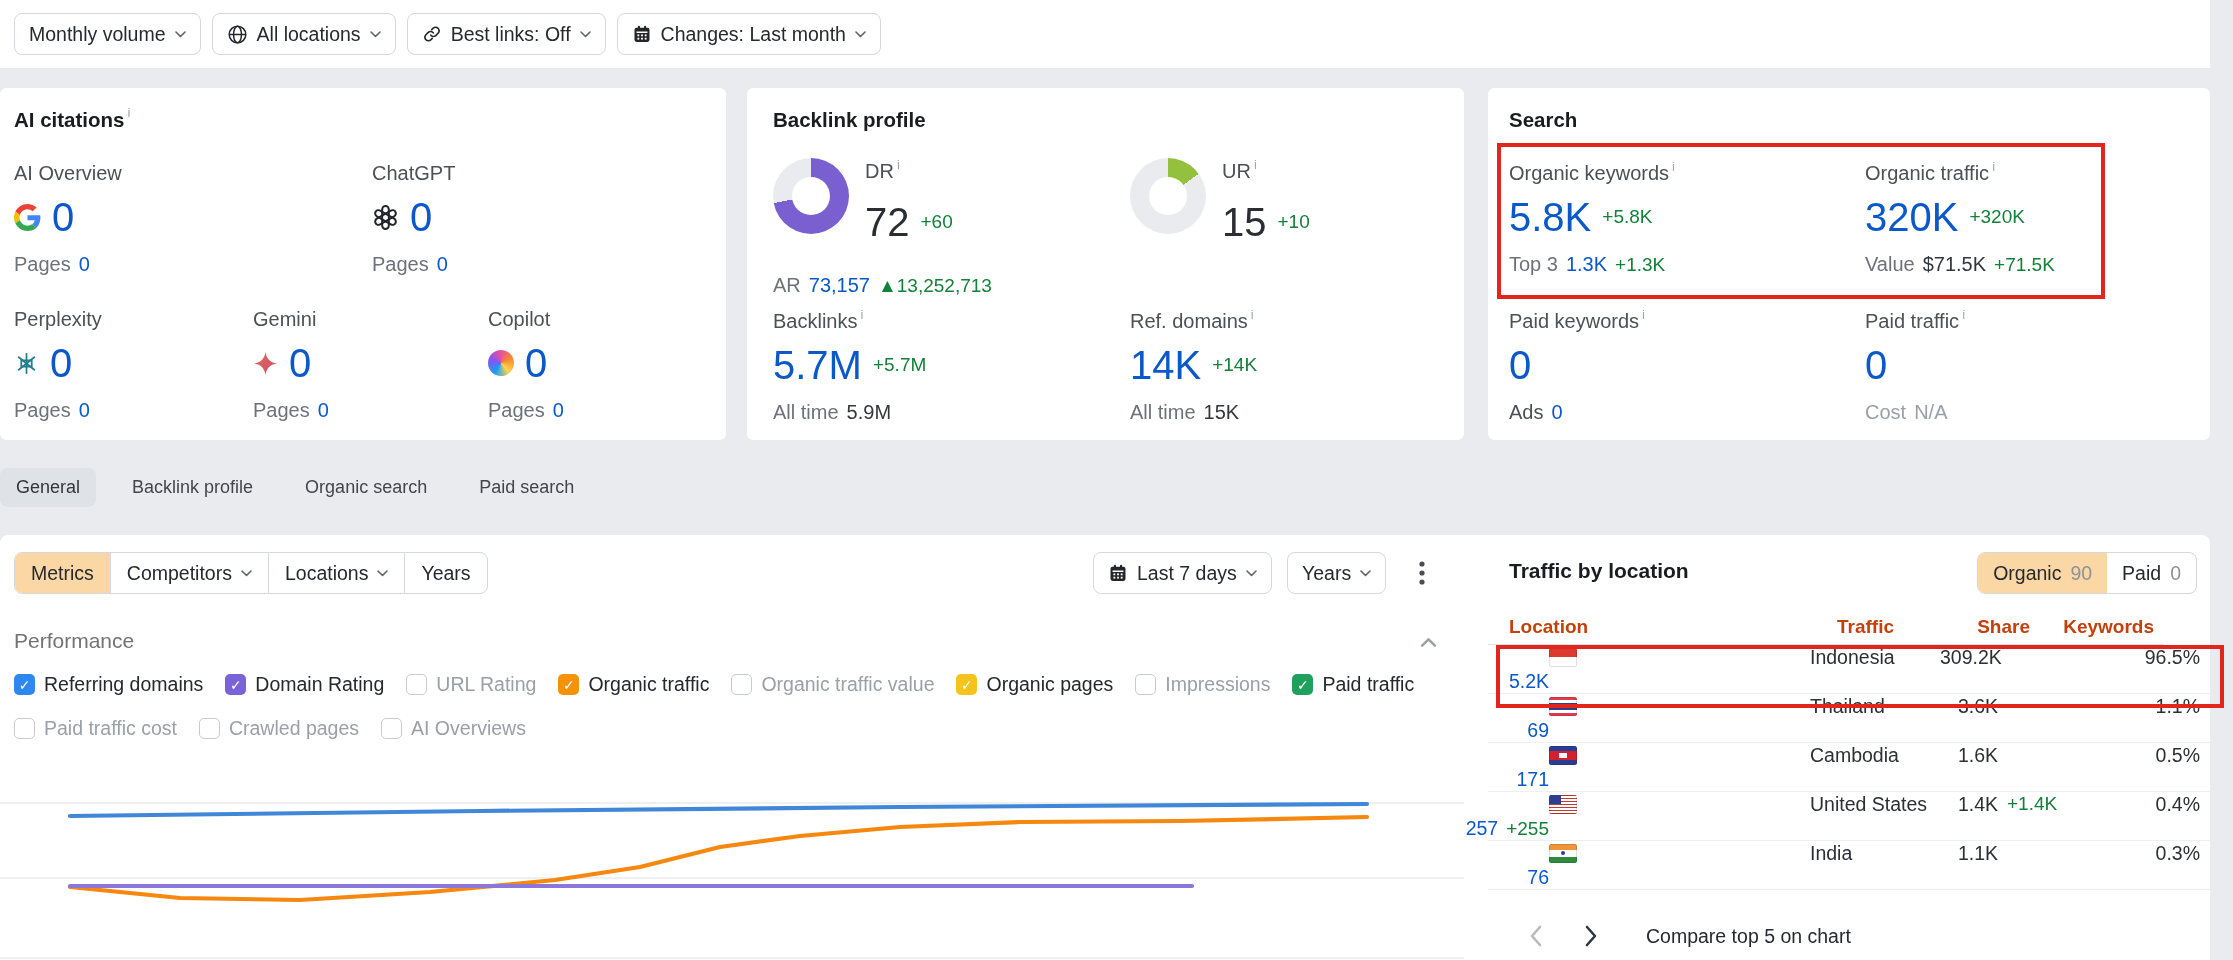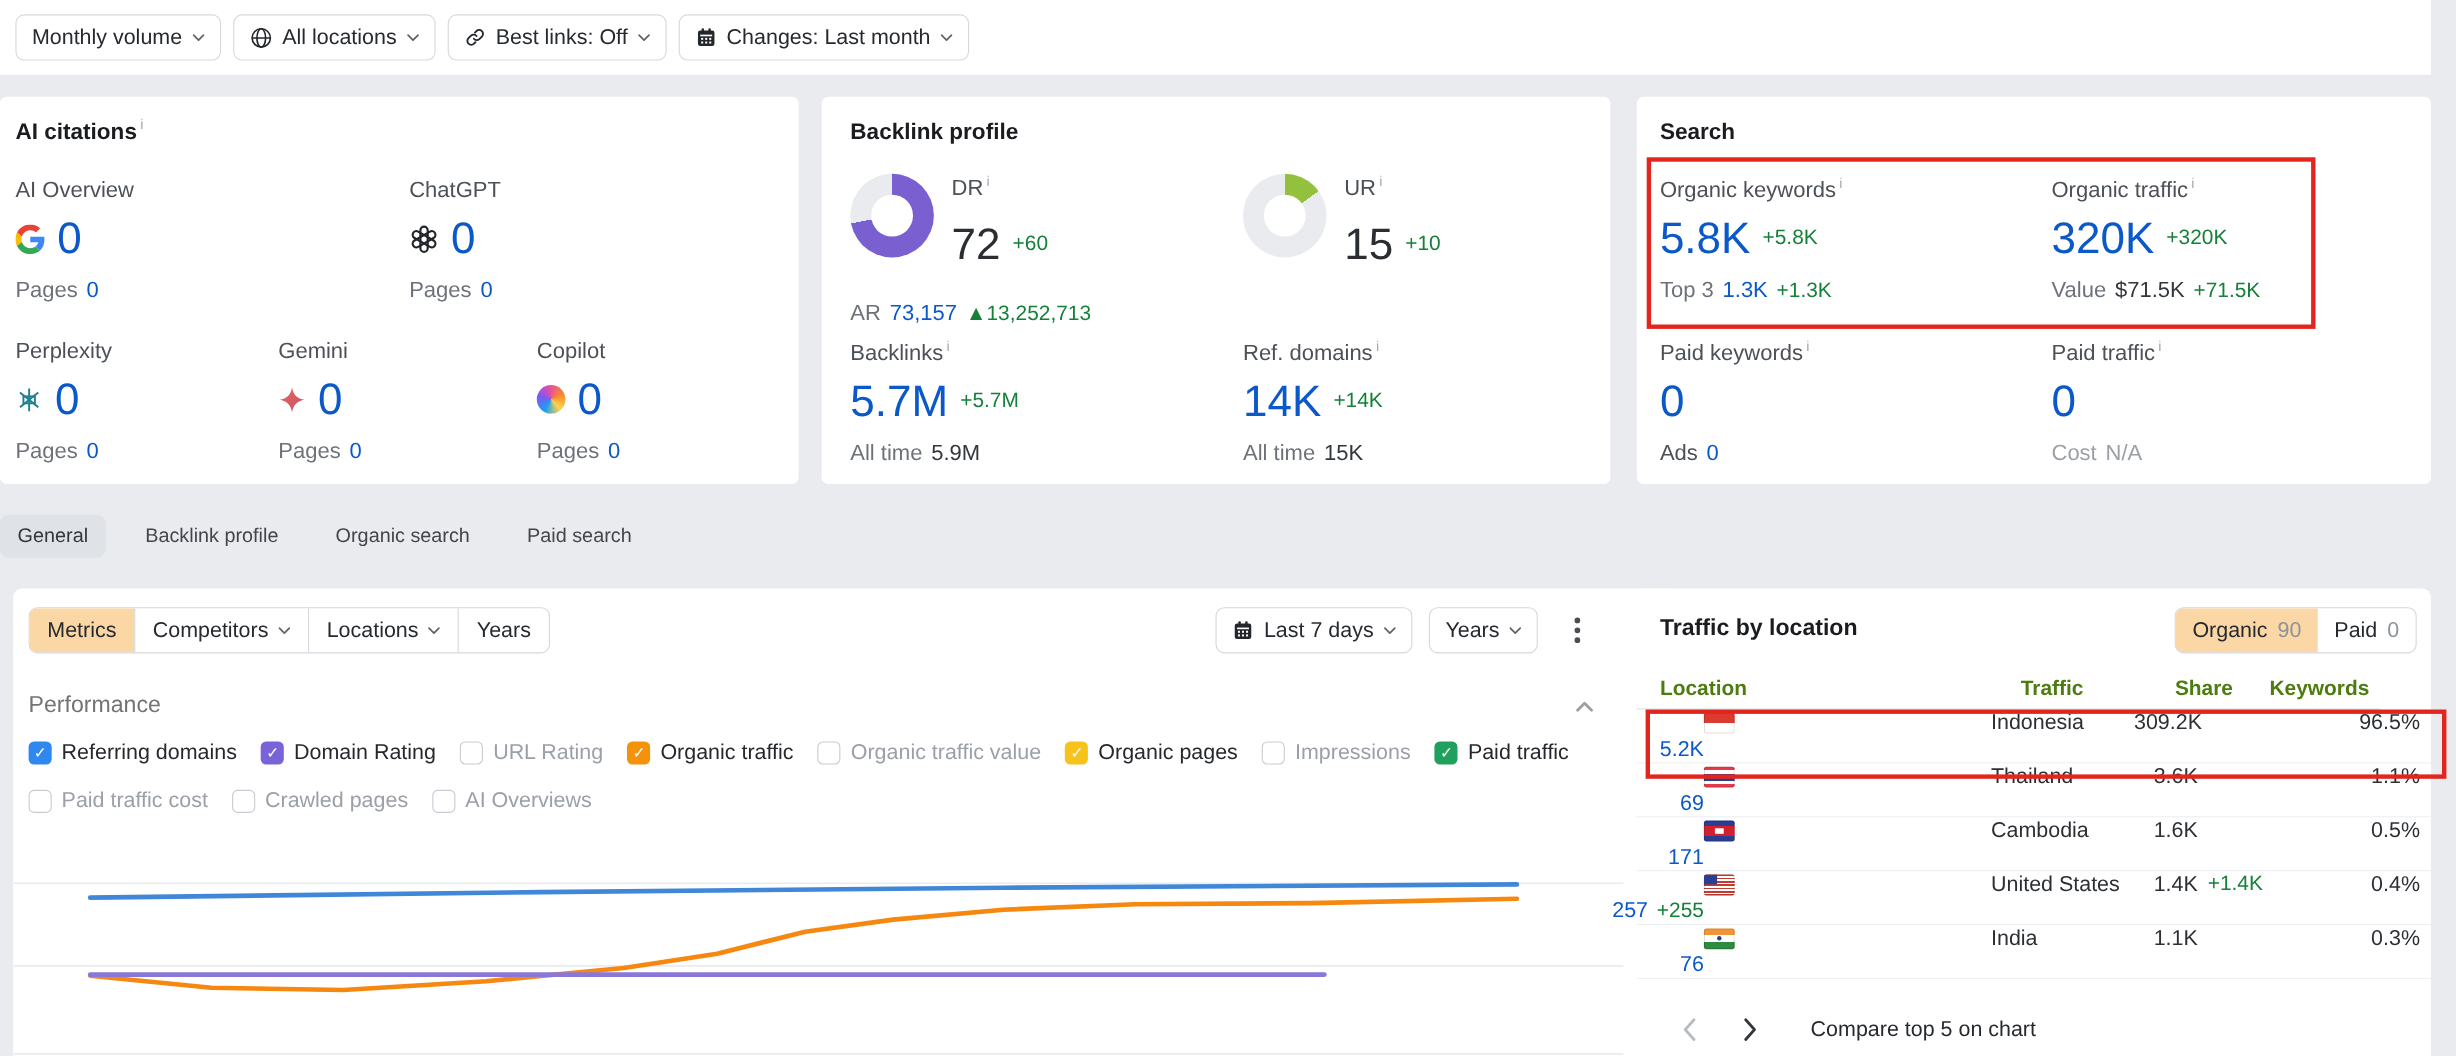--- a/index.html
+++ b/index.html
@@ -37,21 +37,21 @@
   .dr-wrap .bigrow{margin-top:17px}
   .donut{width:76px;height:76px;border-radius:50%;position:relative;flex:none}
   .donut::after{content:"";position:absolute;inset:19px;border-radius:50%;background:#fff}
   .ar-line{position:absolute;left:26px;top:172px}
   
   .tabbar{position:absolute;left:0;top:468px;display:flex;gap:20px;align-items:center}
   .tab{padding:9px 16px;font-size:18px;color:#42464c;border-radius:8px;cursor:pointer;white-space:nowrap}
   .tab.active{background:#dfe2e6;color:#33363b}
   
   .panel{position:absolute;top:535px;background:#fff;border-radius:8px 8px 0 0}
-  .panel-left{left:12px;width:1512px;height:425px}
+  .panel-left{left:0;width:1512px;height:425px}
   .panel-right{left:1488px;width:722px;height:425px}
   .seg{position:absolute;left:14px;top:17px;display:flex;height:42px;border:1px solid #d5d8dc;border-radius:8px;overflow:hidden;background:#fff}
   .seg-item{display:flex;align-items:center;gap:9px;padding:0 16px;font-size:19.5px;color:#26292e;border-left:1px solid #d5d8dc;cursor:pointer;white-space:nowrap}
   .seg-item:first-child{border-left:none}
   .seg-item.active{background:#fbd7a6}
   .abs-btn{position:absolute;top:17px}
   .perf-title{position:absolute;left:14px;top:94px;font-size:21px;font-weight:400;color:#737373}
   .collapse{position:absolute;left:1420px;top:102px;cursor:pointer}
   .kebab-btn{position:absolute;left:1406px;top:22px;width:32px;height:32px;display:flex;align-items:center;justify-content:center;background:none;border:none;cursor:pointer}
   .cb-row{position:absolute;left:14px;display:flex;gap:22px;align-items:center}
@@ -63,21 +63,21 @@
   .cbox.on{border:none}
   #chart{position:absolute;left:0;top:228px}
   
   .tp-title{position:absolute;left:21px;top:24px;font-size:21px;font-weight:700;color:#1a1c1f}
   .toggle{position:absolute;right:13px;top:17px;display:flex;height:42px;border:1px solid #d5d8dc;border-radius:8px;overflow:hidden;background:#fff}
   .tg-item{display:flex;align-items:center;gap:9px;padding:0 15px;font-size:19.5px;color:#26292e;cursor:pointer}
   .tg-item.active{background:#fbd7a6}
   .tg-count{color:#8d939b}
   .thead{position:absolute;left:0;top:74px;width:676px;height:36px;display:grid;
     grid-template-columns:40px 1fr 130px 58px 78px 124px;padding:0 10px 0 21px;
-    font-weight:700;font-size:19px;color:#4d7c0f;align-items:center;border-bottom:1px solid #dfe2e6}
+    font-weight:700;font-size:19px;color:#c2410c;align-items:center;border-bottom:1px solid #dfe2e6}
   .th-loc{grid-column:1/3}
   .th-r{text-align:right}
   .th-traffic{grid-column:3}.th-share{grid-column:5}.th-kw{grid-column:6}
   #trows{position:absolute;left:0;top:110px;width:722px}
   .trow{display:grid;grid-template-columns:40px 1fr 130px 58px 78px 124px;align-items:center;
     height:49px;padding:0 10px 0 21px;position:relative;border-bottom:1px solid #edeff1;font-size:19.5px;cursor:pointer}
   .share-fill{position:absolute;left:0;top:0;bottom:0;background:#fcecd9}
   .trow>*{position:relative;z-index:1}
   .tname{color:#2c2f33}
   .ttraffic,.tshare{text-align:right;color:#2c2f33}

